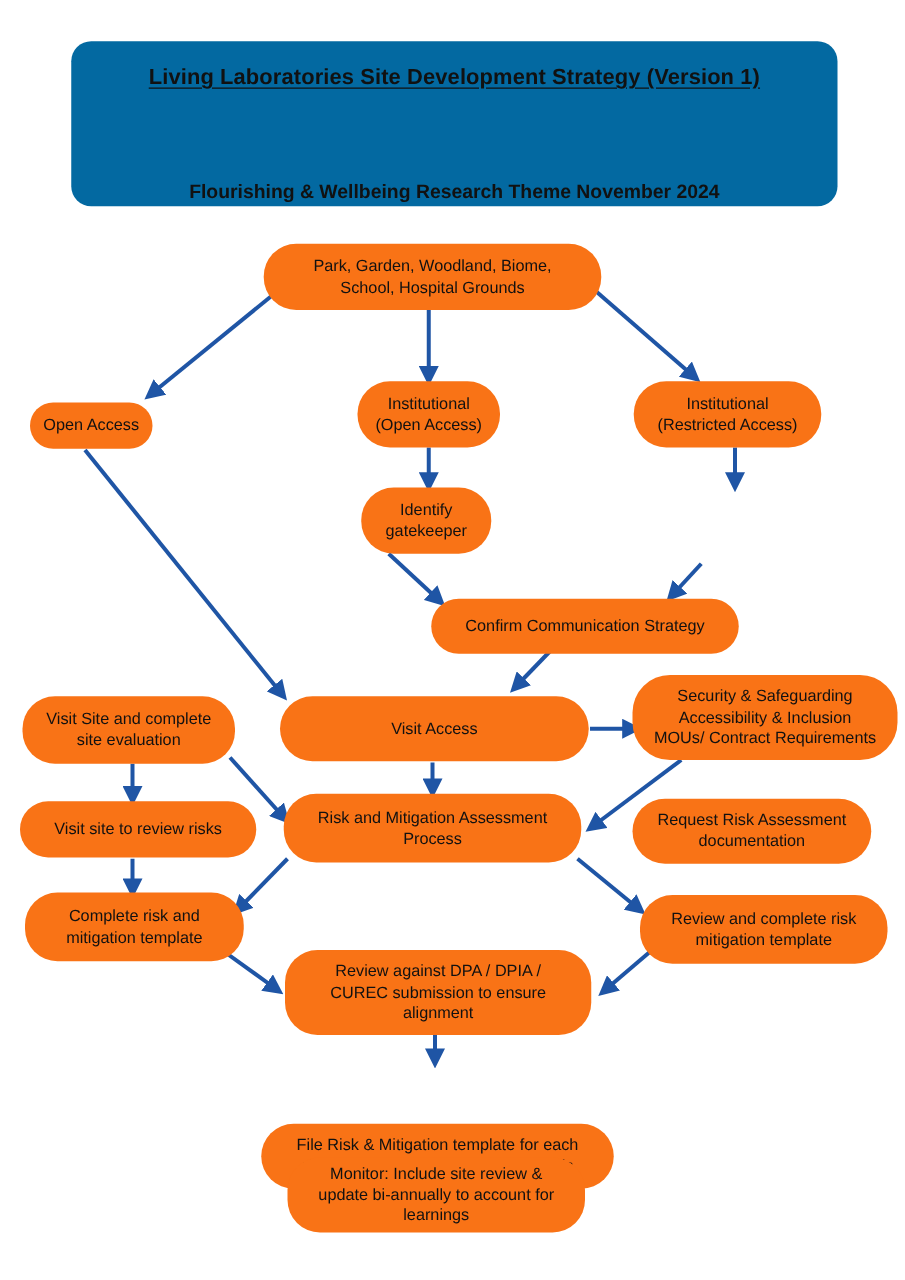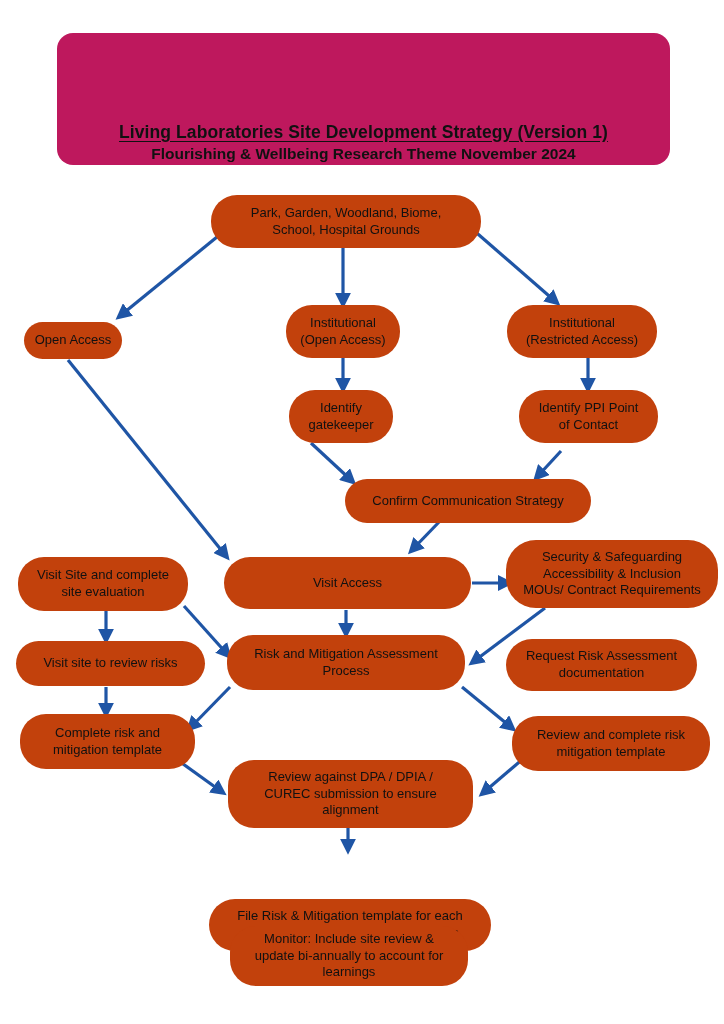--- a/index.html
+++ b/index.html
@@ -6,35 +6,35 @@
   body{
     width:724px;height:1024px;position:relative;overflow:hidden;
     font-family:"Liberation Sans","DejaVu Sans",sans-serif;
     color:#1a1a1a;
   }
   #canvas{position:absolute;inset:0;width:724px;height:1024px;}
   svg.edges{position:absolute;left:0;top:0;width:724px;height:1024px;pointer-events:none;}
 
   .header-box{
     position:absolute;left:57px;top:33px;width:613px;height:132px;
-    background:#be185d;border-radius:16px;
-    display:flex;flex-direction:column;align-items:center;justify-content:flex-end;
+    background:#0369a1;border-radius:16px;
+    display:flex;flex-direction:column;align-items:center;justify-content:space-between;
     padding-top:18px;box-sizing:border-box;
   }
   .header-title{
     font-size:17.5px;font-weight:bold;text-decoration:underline;
     text-underline-offset:3px;color:#111;letter-spacing:.1px;
   }
   .header-sub{
     font-size:15.5px;font-weight:bold;line-height:1.45;
     text-align:center;color:#111;
   }
 
   .node{
-    position:absolute;background:#c2410c;border-radius:26px;
+    position:absolute;background:#f97316;border-radius:26px;
     display:flex;align-items:center;justify-content:center;
     text-align:center;box-sizing:border-box;
     font-size:13px;line-height:1.28;color:#111;padding:2px 8px;
   }
   .node .txt{white-space:pre-line;display:block;}
 </style>
 </head>
 <body>
 
 <div id="canvas">
@@ -114,24 +114,20 @@
   <div class="node" style="left:507px;top:305px;width:150px;height:53px;">
     <span class="txt">Institutional
 (Restricted Access)</span>
   </div>
 
   <div class="node" style="left:289px;top:390px;width:104px;height:53px;">
     <span class="txt">Identify
 gatekeeper</span>
   </div>
 
-  <div class="node" style="left:519px;top:390px;width:139px;height:53px;">
-    <span class="txt">Identify PPI Point
-of Contact</span>
-  </div>
 
   <div class="node" style="left:345px;top:479px;width:246px;height:44px;text-align:center;">
     <span class="txt">Confirm Communication Strategy</span>
   </div>
 
   <div class="node" style="left:18px;top:557px;width:170px;height:54px;">
     <span class="txt">Visit Site and complete
 site evaluation</span>
   </div>
 

